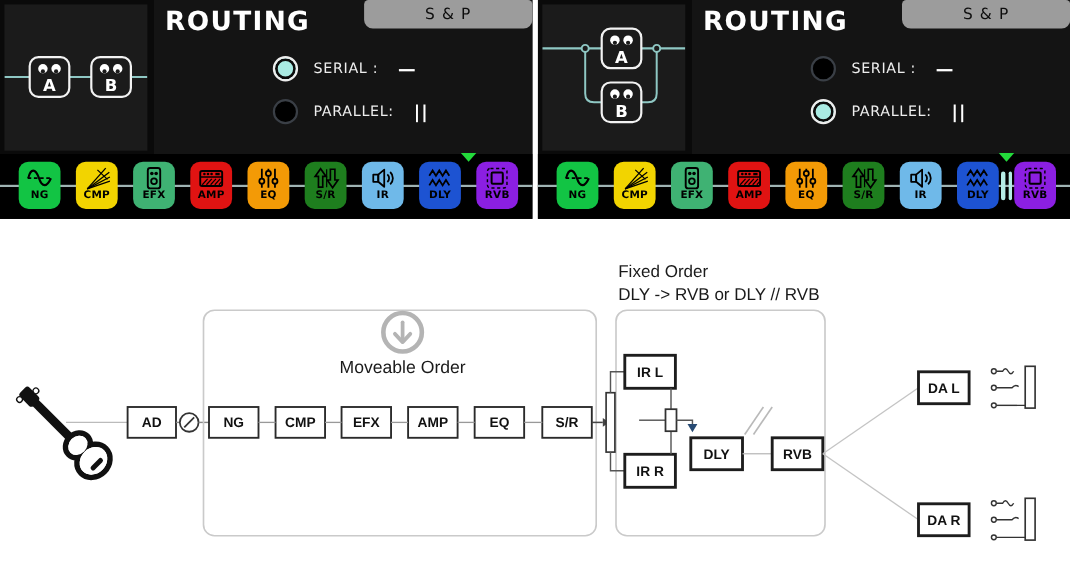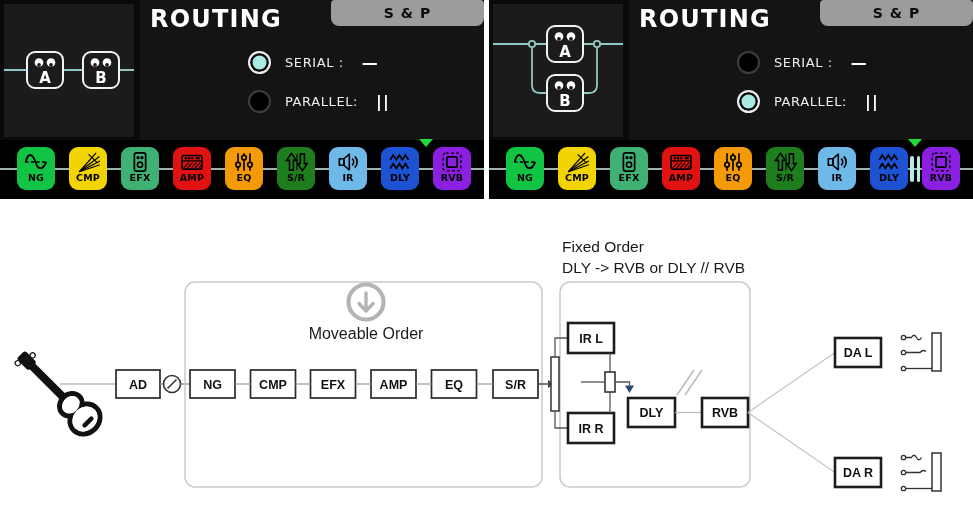--- a/index.html
+++ b/index.html
@@ -6,21 +6,21 @@
   .stage{position:relative;width:973px;height:516px;background:#fff;overflow:hidden;
          font-family:"DejaVu Sans",sans-serif;}
   
   .panel{position:absolute;top:0;width:484px;height:199px;background:#0a0a0a;}
   .preview{position:absolute;left:4px;top:4px;width:130px;height:133px;background:#1b1b1b;}
   .preview svg{display:block;width:130px;height:133px;}
   .main{position:absolute;left:140px;top:0;right:0;height:168px;background:#141414;}
   .title{position:absolute;left:10px;top:5px;font-size:24px;font-weight:800;color:#fff;
          letter-spacing:1.2px;}
   .tab{position:absolute;right:0;top:0;width:153px;height:26px;line-height:26px;text-align:center;
-       background:#9c9c9c;color:#0d0d0d;font-size:14px;font-weight:bold;letter-spacing:1px;
+       background:#9c9c9c;color:#0d0d0d;font-size:14px;font-weight:normal;letter-spacing:1px;
        border-radius:4px 4px 8px 8px;cursor:pointer;}
   .opt{position:absolute;left:108px;display:flex;align-items:center;height:24px;cursor:pointer;}
   .radio{width:19px;height:19px;border-radius:50%;border:2px solid #3a3f46;background:#000;
          box-sizing:content-box;flex:0 0 auto;}
   .radio.checked{border-color:#ededed;background:#a9ebe3;box-shadow:inset 0 0 0 2.5px #0b0b0b;}
   .opt-label{margin-left:14px;font-size:13px;font-weight:normal;color:#ededed;letter-spacing:.6px;}
   .opt-sym{margin-left:18px;font-size:16px;font-weight:bold;color:#fff;letter-spacing:1px;}
   
   .icons{position:absolute;left:0;top:140px;right:0;height:59px;background:#000;}
   .fx-line{position:absolute;left:0;right:0;top:28px;height:2px;}

